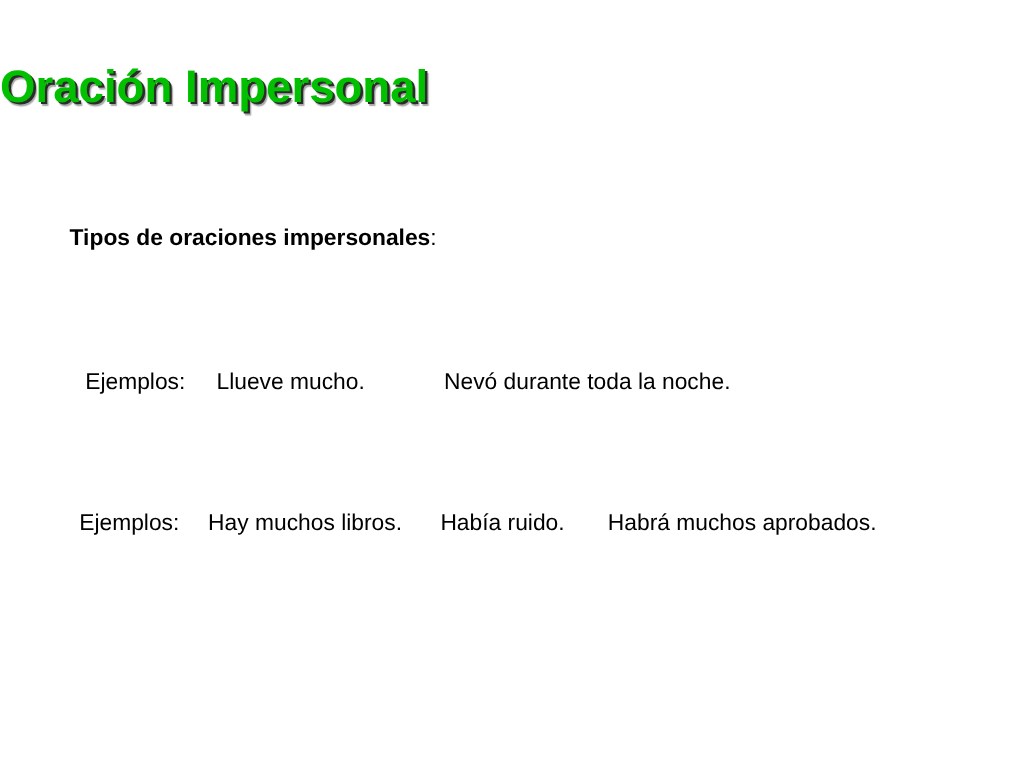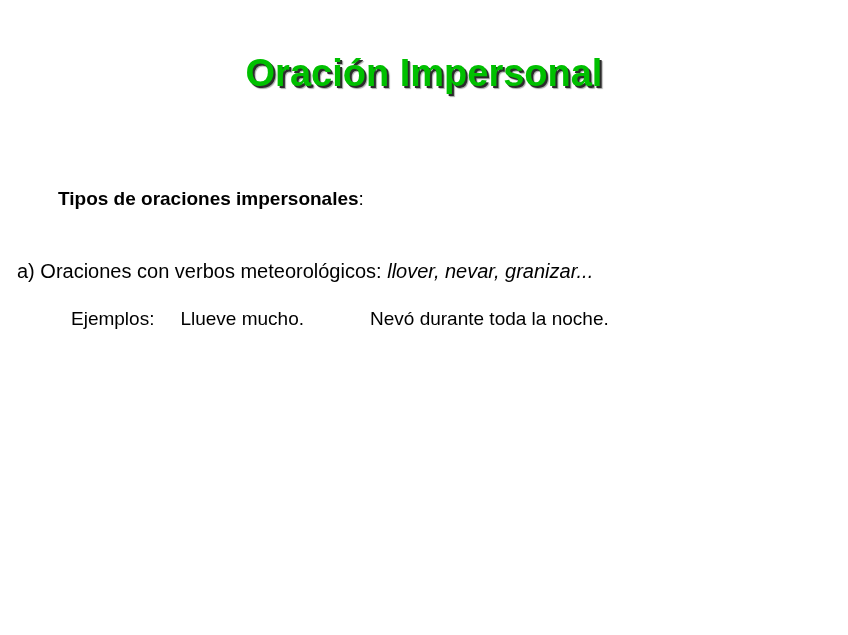--- a/index.html
+++ b/index.html
@@ -21,21 +21,21 @@
     width: 848px;
     height: 635px;
   }
 
   
   .title-row {
     position: absolute;
     top: 52px;
     left: 0;
     width: 848px;
-    text-align: center;
+    text-align: left;
   }
   .slide-title {
     display: inline-block;
     font-size: 38px;
     font-weight: bold;
     line-height: 1.15;
     color: #00c000;
     letter-spacing: 0px;
     text-shadow: 2px 2px 0 #2b2b2b, 3px 3px 1px rgba(0,0,0,0.35);
     white-space: nowrap;
@@ -113,24 +113,24 @@
   <div class="title-row">
     <span class="slide-title">Oración Impersonal</span>
   </div>
 
   <div class="body-block">
 
     <div class="line subtitle-line">
       <span class="lead">Tipos de oraciones impersonales</span><span class="colon">:</span>
     </div>
 
-    <div class="line rule-line rule-a">
-      <span>a) Oraciones con verbos meteorológicos: </span><span class="examples-italic">llover, nevar, granizar...</span><span class="trailing-period"></span>
-    </div>
 
     <div class="line example-line example-a">
       <span class="label">Ejemplos:</span><span class="gap-a1"></span><span>Llueve mucho.</span><span class="gap-a2"></span><span>Nevó durante toda la noche.</span>
     </div>
 
 
+    <div class="line example-line example-b">
+      <span class="label">Ejemplos:</span><span class="gap-b1"></span><span>Hay muchos libros.</span><span class="gap-b2"></span><span>Había ruido.</span><span class="gap-b3"></span><span>Habrá muchos aprobados.</span>
+    </div>
 
   </div>
 </div>
 
 </body></html>

